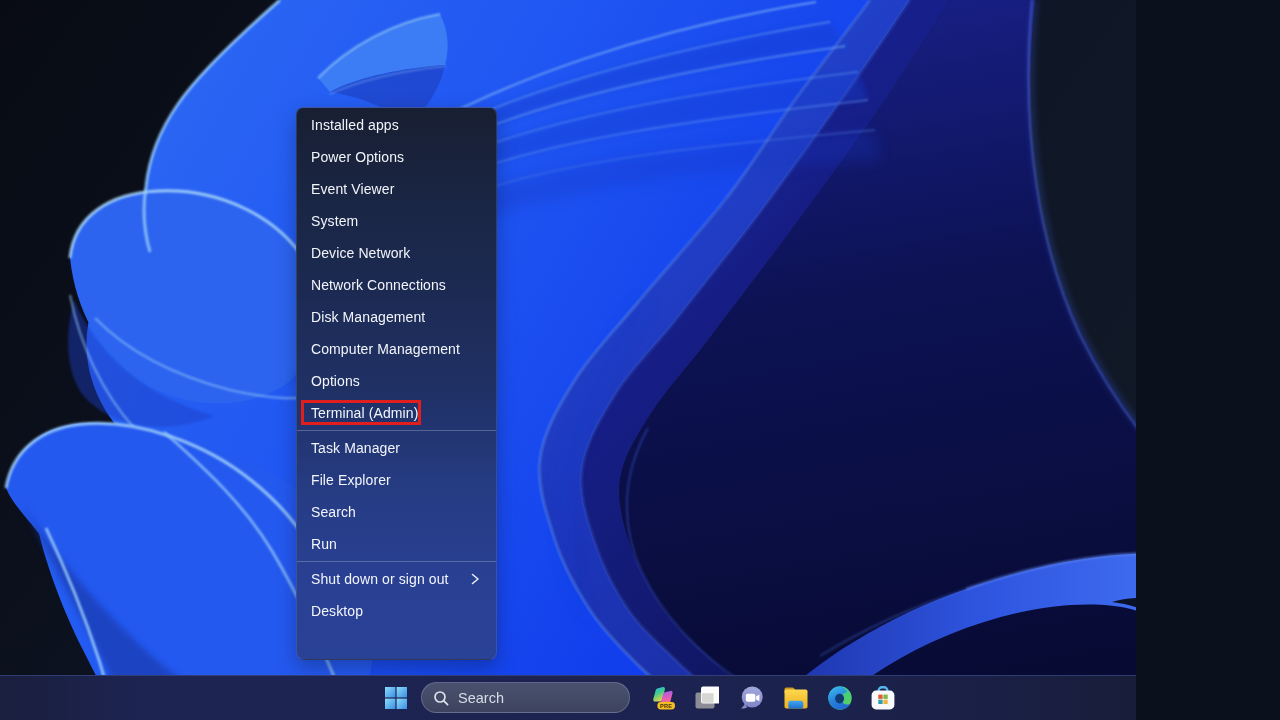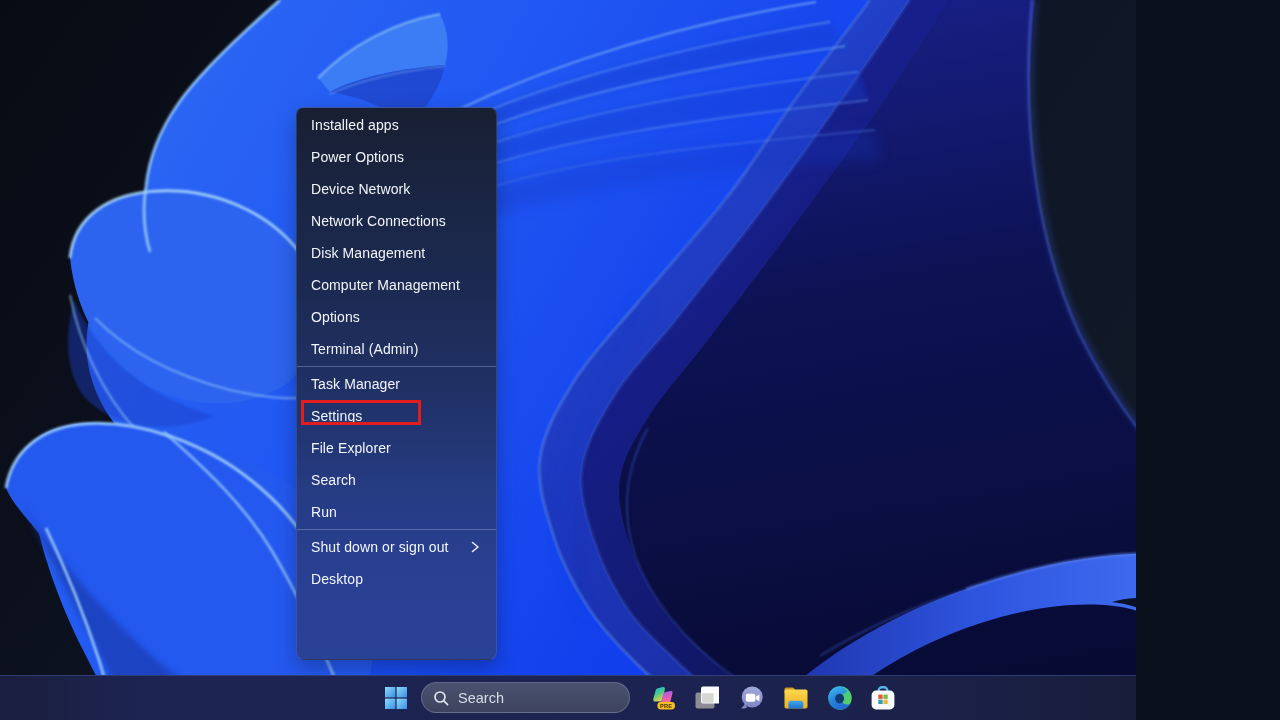--- a/index.html
+++ b/index.html
@@ -141,29 +141,30 @@
   <path d="M46,528 C66,570 86,620 99,660 C106,682 112,704 116,720" fill="none" stroke="#9ccdf9" stroke-width="2.8" opacity="0.9" filter="url(#b2)"></path>
 
   <path d="M870,0 C858,17 819,67 795,100 C771,133 751,167 725,200 C699,233 665,270 640,300" fill="none" stroke="#6f9cf4" stroke-width="2" opacity="0.5" filter="url(#b2)"></path>
   <path d="M640,300 C615,330 592,353 575,380 C558,407 543,433 540,460 C537,487 547,515 555,540 C563,565 577,590 590,610 C603,630 622,649 635,662 C648,675 659,684 665,690" fill="none" stroke="#6a9af2" stroke-width="2" opacity="0.6" filter="url(#b2)"></path>
   <path d="M910,0 C898,18 863,70 838,105 C813,140 788,175 762,210 C736,245 704,284 680,315 C656,346 631,369 615,395 C599,421 585,445 582,470 C579,495 588,521 596,545 C604,569 616,592 630,612 C644,632 665,649 678,662 C691,675 704,684 710,690 C716,696 715,698 716,700" fill="none" stroke="#4668d8" stroke-width="1.6" opacity="0.5" filter="url(#b2)"></path>
 </svg>
 
 <div id="menu">
   <div class="mi">Installed apps</div>
   <div class="mi">Power Options</div>
+  <div class="mi">Event Viewer</div>
+  <div class="mi">System</div>
   <div class="mi">Device Network</div>
   <div class="mi">Network Connections</div>
   <div class="mi">Disk Management</div>
   <div class="mi">Computer Management</div>
   <div class="mi">Options</div>
   <div class="mi">Terminal (Admin)</div>
   <div class="sep"></div>
   <div class="mi">Task Manager</div>
-  <div class="mi">Settings</div>
   <div class="mi">File Explorer</div>
   <div class="mi">Search</div>
   <div class="mi">Run</div>
   <div class="sep"></div>
   <div class="mi">Shut down or sign out
     <svg class="chev" width="10" height="12" viewBox="0 0 10 12">
           <path d="M2.5,1.5 L8,6 L2.5,10.5" fill="none" stroke="#e8edf5" stroke-width="1.6" stroke-linecap="round" stroke-linejoin="round"></path>
         </svg>
   </div>
   <div class="mi">Desktop</div>

